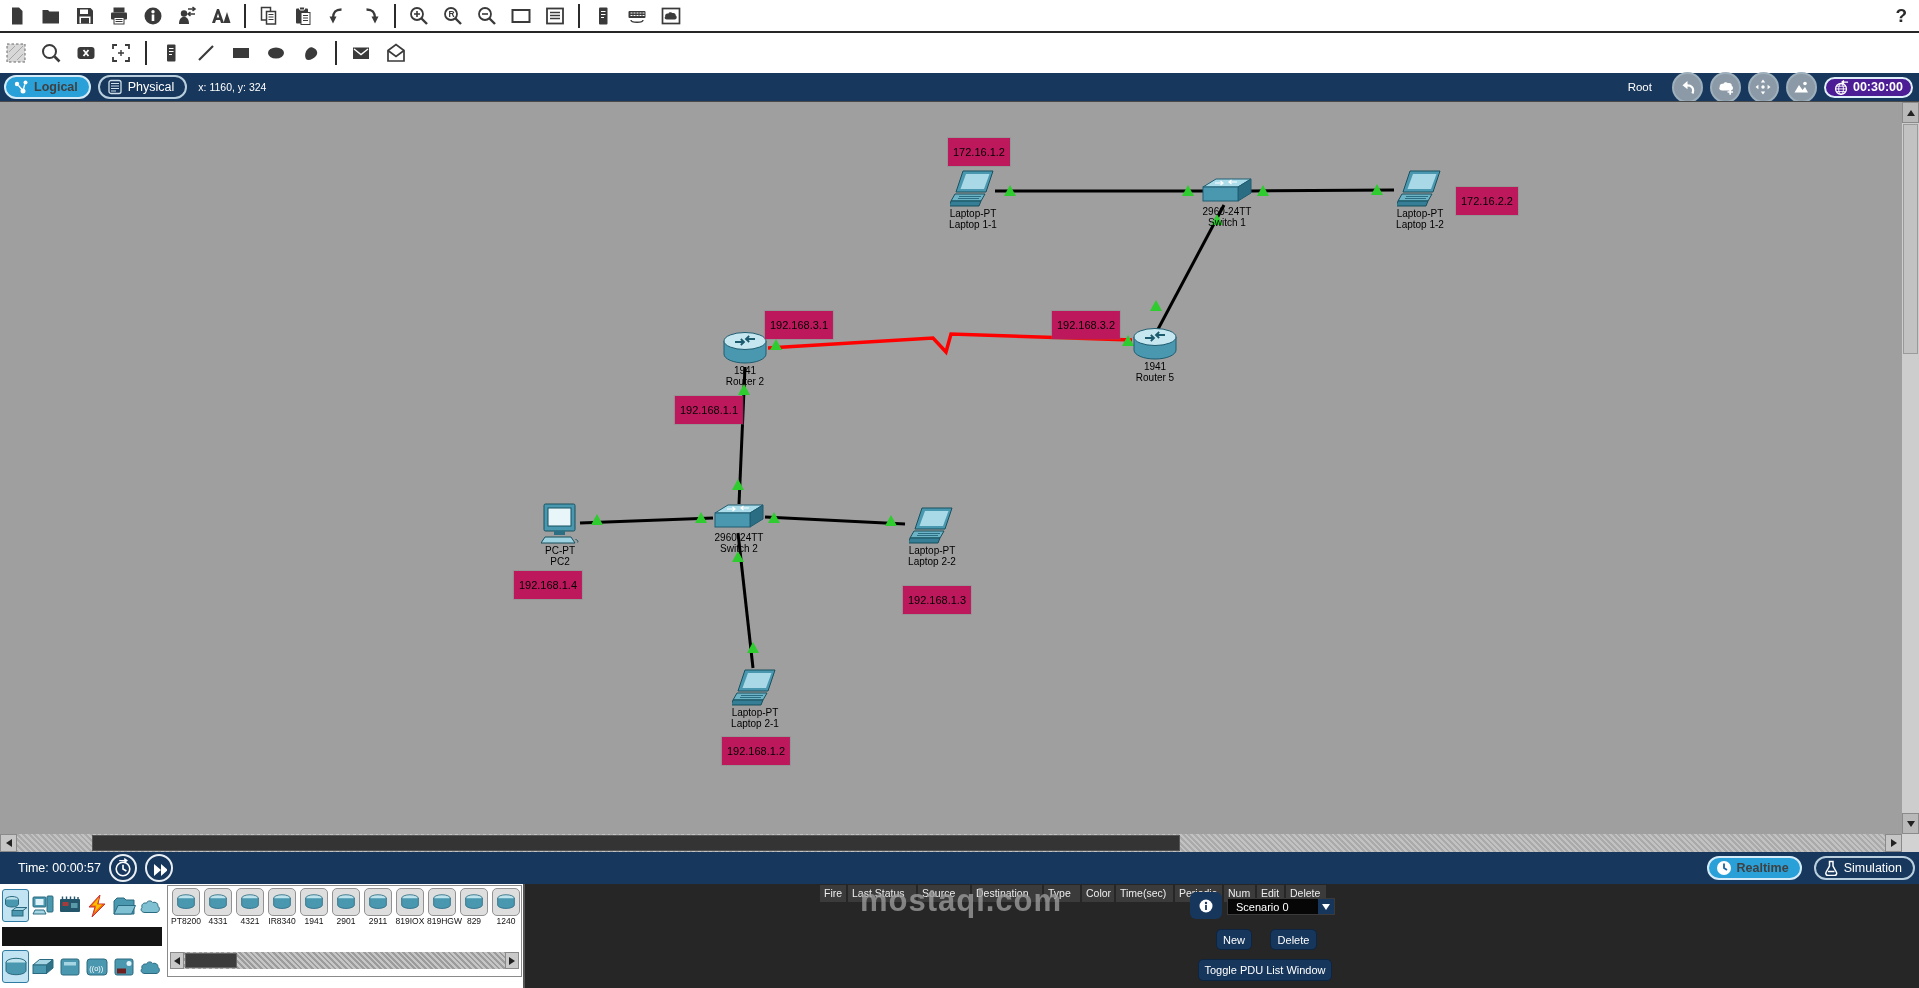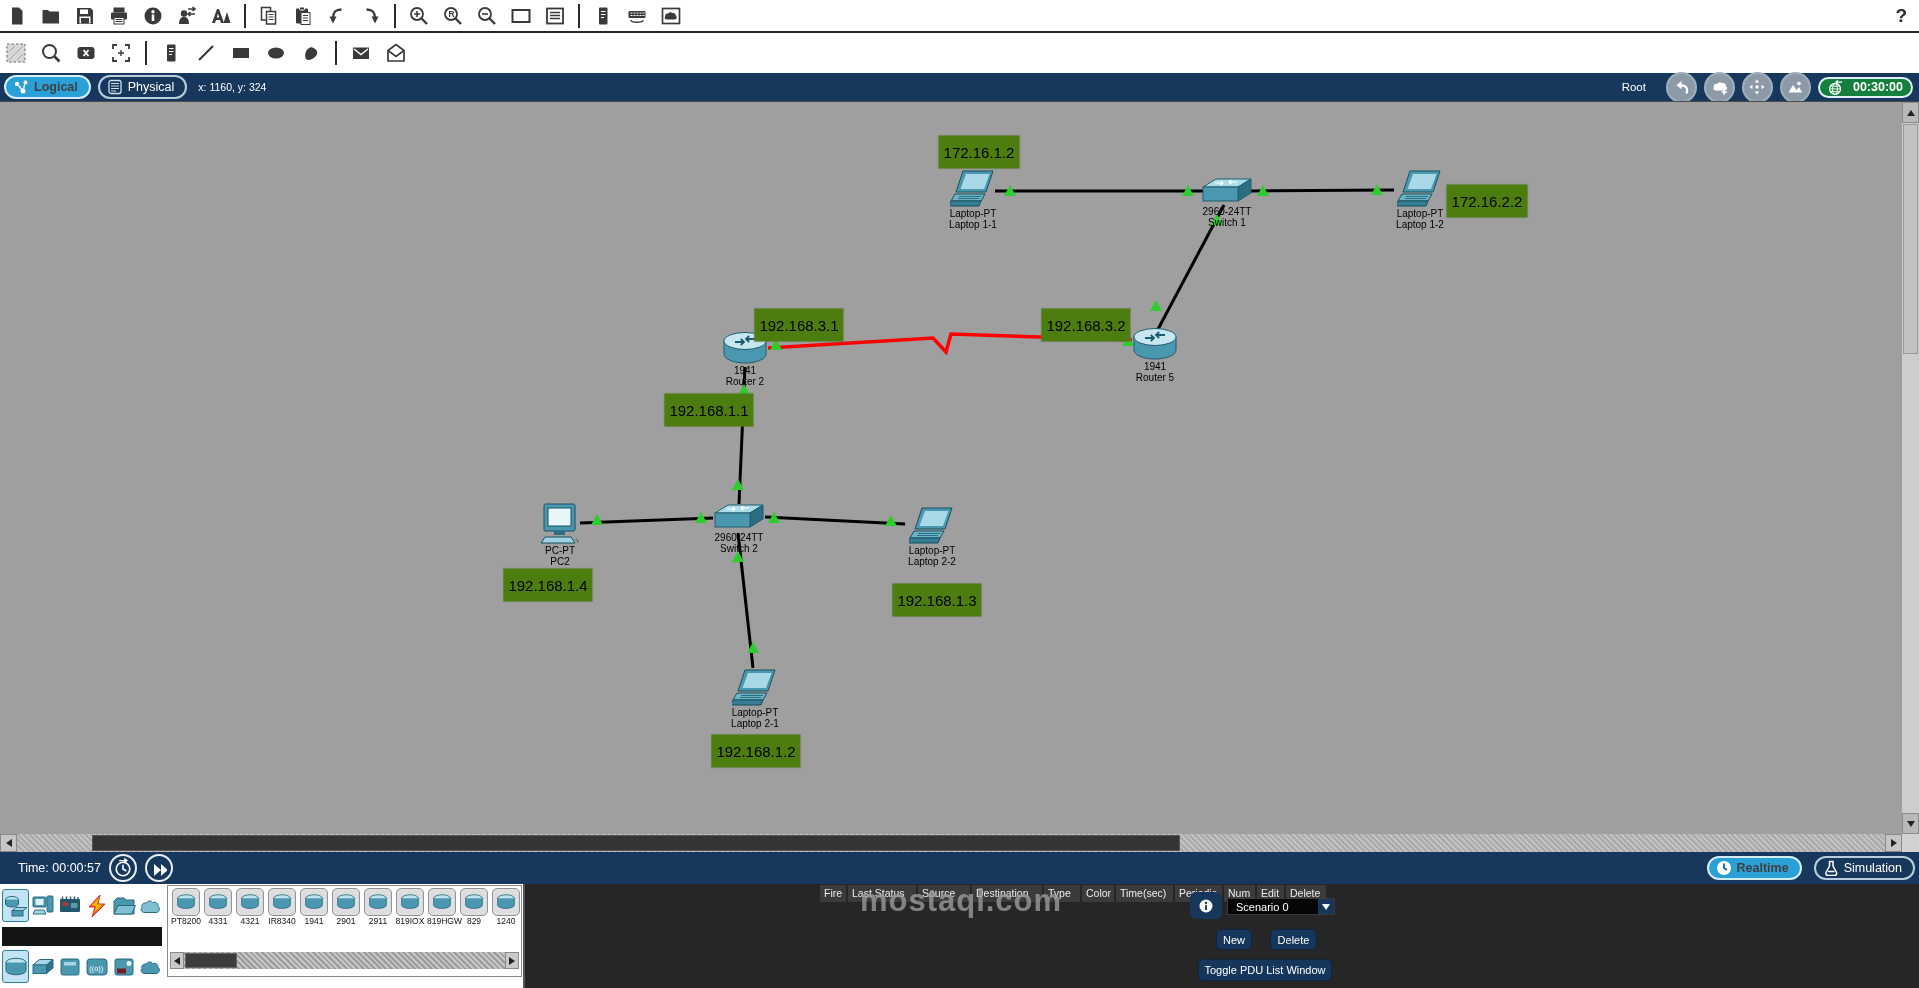--- a/index.html
+++ b/index.html
@@ -13,28 +13,28 @@
 
 #locbar{height:28px;background:#17375c;display:flex;align-items:center;padding:0 6px 0 4px;gap:7px;color:#fff}
 .pill{display:inline-flex;align-items:center;gap:5px;border-radius:13px;padding:2px 11px 2px 7px;font-size:12.5px;font-weight:bold;white-space:nowrap;cursor:pointer}
 .pill-active{background:#2aa0d8;border:2px solid #d5ecf8;color:#404040}
 .pill-outline{background:transparent;border:2px solid #b9cfdd;color:#fff;font-weight:normal}
 .pic{display:inline-flex;align-items:center;justify-content:center}
 #coords{font-size:10.5px;margin-left:4px;color:#fff}
 .spacer{flex:1}
 #rootlbl{font-size:11.5px;margin-right:13px}
 .circ{width:27px;height:27px;border-radius:50%;background:#8c9aa7;display:inline-flex;align-items:center;justify-content:center;cursor:pointer;border:2px solid #9fb0bd}
-#timepill{display:inline-flex;align-items:center;gap:10px;background:#15803d;border:2px solid #dff0fa;border-radius:12px;padding:1px 8px;font-size:12.5px;font-weight:bold;cursor:pointer}
+#timepill{display:inline-flex;align-items:center;gap:4px;background:#4c1d95;border:2px solid #dff0fa;border-radius:12px;padding:1px 8px;font-size:12.5px;font-weight:bold;cursor:pointer}
 
 #canvas{position:relative;height:732px;background:#9f9f9f;border-top:1px solid #4a4a4a;overflow:hidden}
 #links{position:absolute;left:0;top:0;z-index:1}
 .tri{position:absolute;width:0;height:0;border-left:6px solid transparent;border-right:6px solid transparent;border-bottom:11px solid #2ecc2e;z-index:2}
 .device{position:absolute;z-index:3;cursor:pointer}
 .dlabel{position:absolute;z-index:3;width:130px;text-align:center;font-size:10px;line-height:10.5px;color:#000}
-.iplabel{position:absolute;z-index:4;background:#4d7c0f;color:#000;font-size:15px;padding:8px 5px;white-space:nowrap;transform:translate(-50%,-50%);cursor:pointer;box-shadow:0 0 0 1px rgba(120,120,120,.25)}
+.iplabel{position:absolute;z-index:4;background:#be185d;color:#000;font-size:11px;padding:8px 5px;white-space:nowrap;transform:translate(-50%,-50%);cursor:pointer;box-shadow:0 0 0 1px rgba(120,120,120,.25)}
 
 #vscroll{position:absolute;right:0;top:0;width:17px;height:732px;background:#cdcdcd;z-index:6}
 .sbtn{position:absolute;width:17px;height:21px;background:#b9b9b9;border:1px solid #8a8a8a;box-sizing:border-box;display:flex;align-items:center;justify-content:center;cursor:pointer}
 #vthumb{position:absolute;left:1px;top:22px;width:15px;height:230px;background:#c2c2c2;border:1px solid #9a9a9a;box-sizing:border-box}
 #hscroll{position:relative;height:18px;background:repeating-linear-gradient(45deg,#aaa 0 2px,#c2c2c2 2px 4px)}
 .hbtn{position:absolute;top:0;width:17px;height:18px;background:#c6c6c6;border:1px solid #8a8a8a;box-sizing:border-box;display:flex;align-items:center;justify-content:center;cursor:pointer}
 #hthumb{position:absolute;left:92px;top:1px;width:1088px;height:16px;background:#343434;border:1px solid #555;box-sizing:border-box;cursor:grab}
 #hcorner{position:absolute;right:0;top:0;width:17px;height:18px;background:#d2d2d2}
 
 .t-up{width:0;height:0;border-left:4px solid transparent;border-right:4px solid transparent;border-bottom:6px solid #222}

